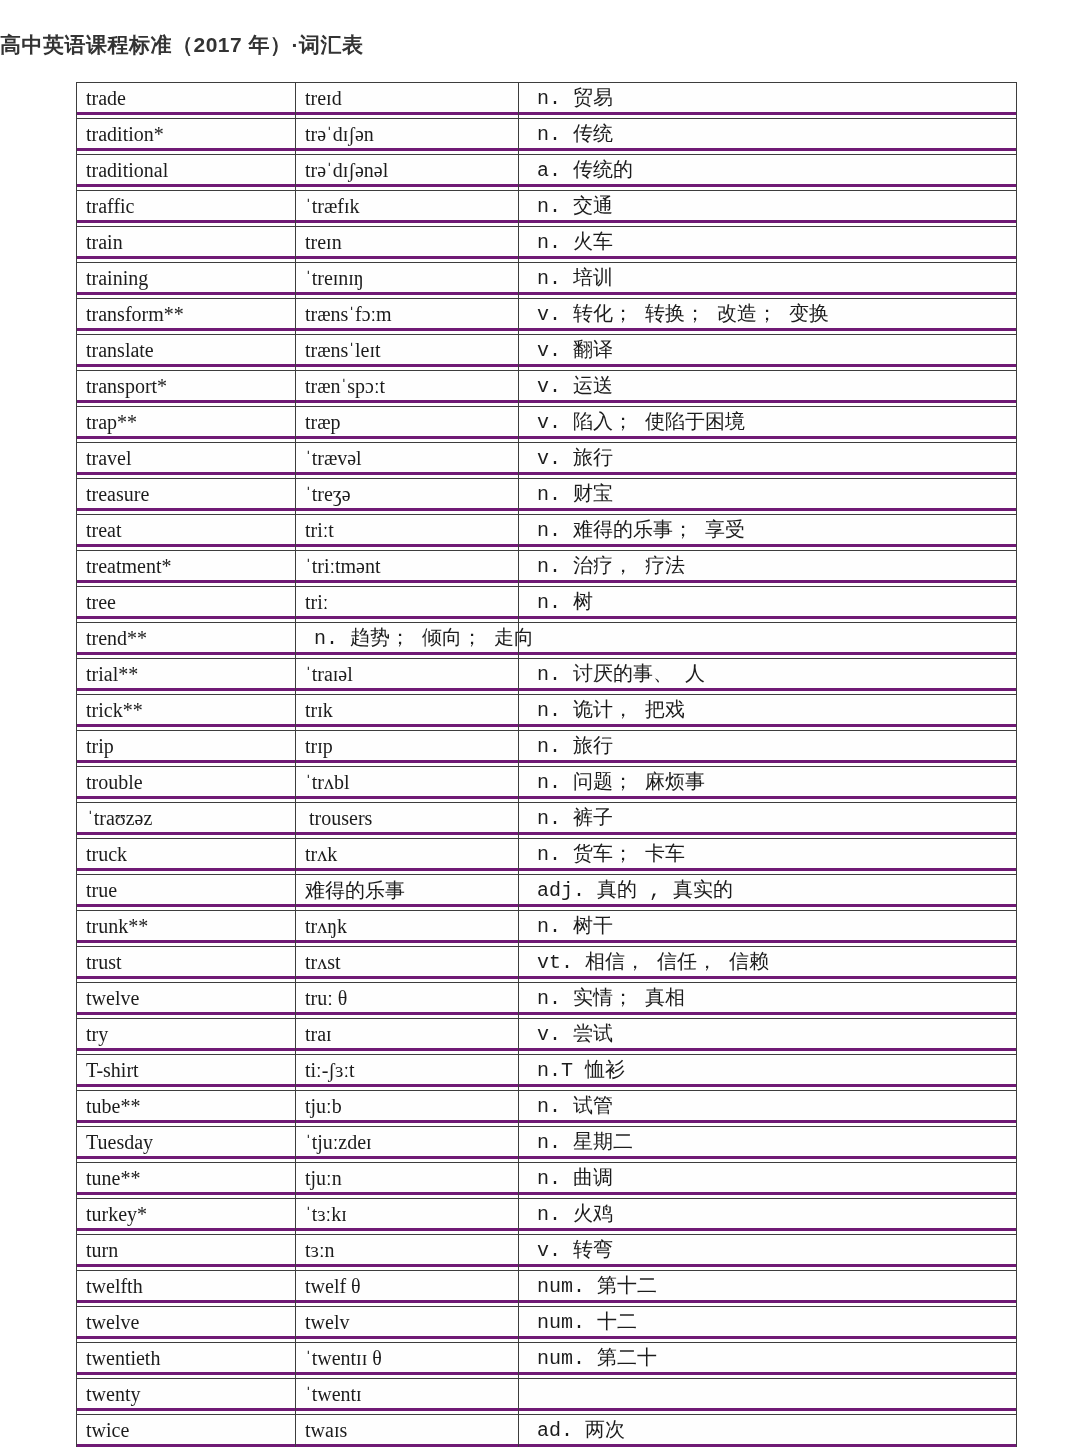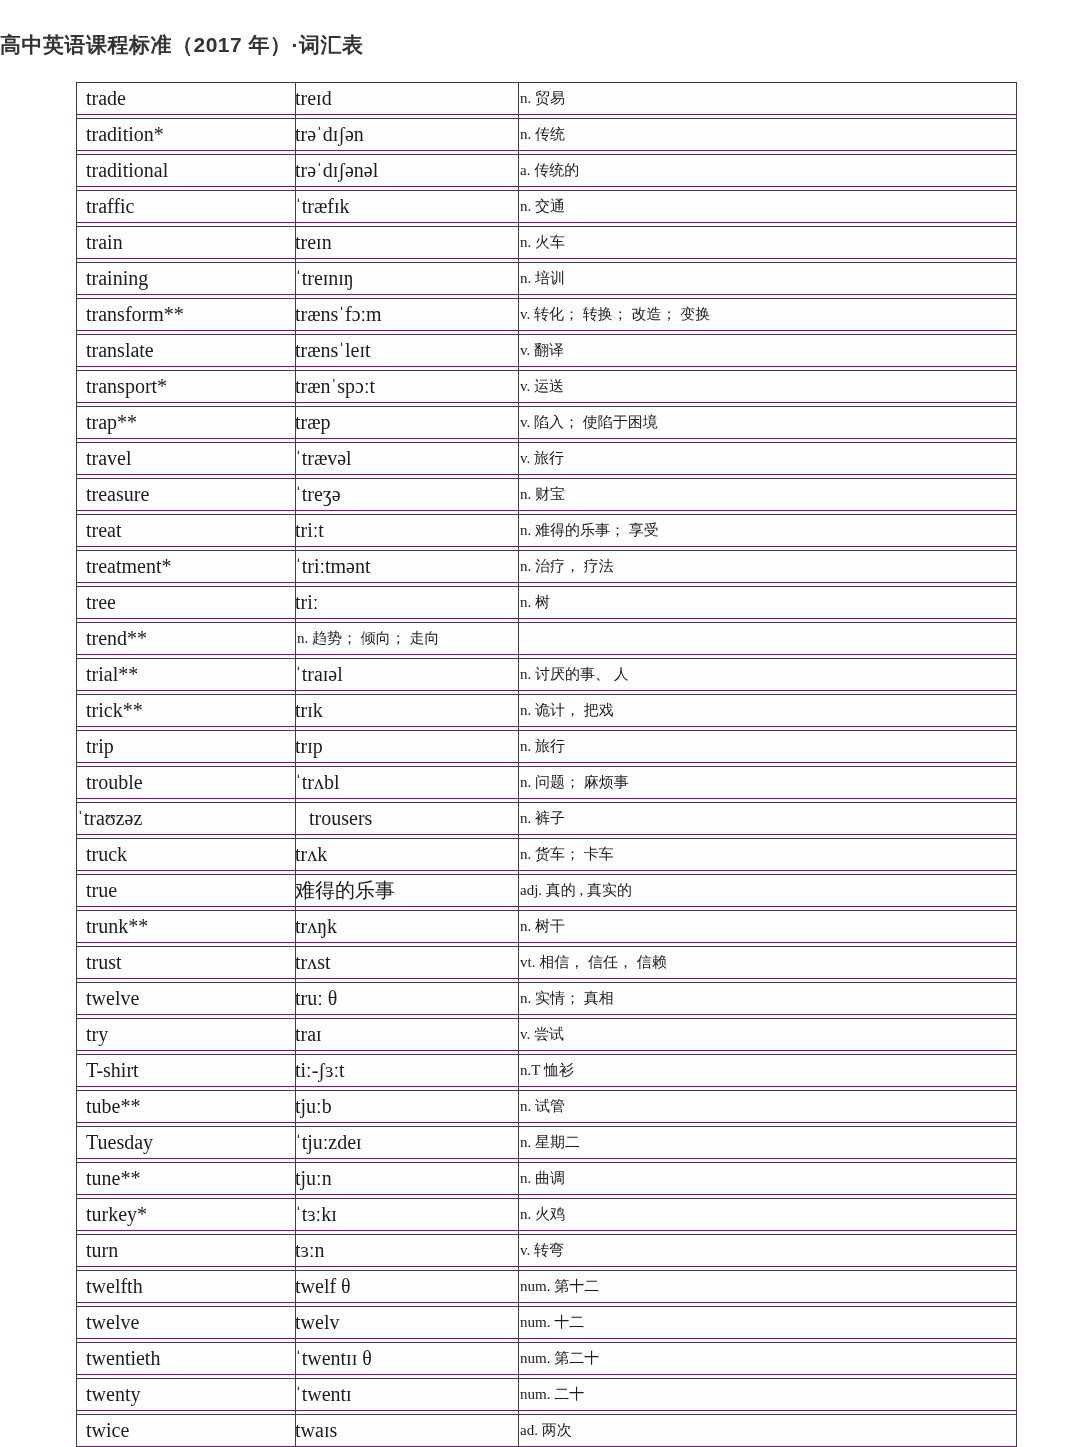--- a/index.html
+++ b/index.html
@@ -30,34 +30,34 @@
     margin-top: 23px;
     width: 941px;
     border-left: 1px solid #3d3d3d;
     border-right: 1px solid #3d3d3d;
     border-bottom: 2px solid #3d3d3d;
   }
   .vt-row {
     display: flex;
     height: 33px;
     border-top: 1px solid #3d3d3d;
-    border-bottom: 1px solid #701a75;
+    border-bottom: 3px solid #701a75;
     margin-bottom: 3px;
     background: #fefefe;
   }
   .vt-row:last-child { margin-bottom: 14px; }
   .vt-cell {
     line-height: 31px;
     white-space: nowrap;
     overflow: hidden;
     font-size: 20px;
   }
   .vt-cell.word    { width: 218px; padding-left: 9px; }
-  .vt-cell.ipa     { width: 223px; }
-  .vt-cell.meaning { flex: 1;      padding-left: 2px; font-size: 15px; }
+  .vt-cell.ipa     { width: 223px; padding-left: 10px; }
+  .vt-cell.meaning { flex: 1;      padding-left: 19px; font-size: 20px; font-family: Liberation Mono, monospace; }
   .vline {
     position: absolute;
     top: 0;
     bottom: 0;
     width: 1px;
     background: #3d3d3d;
     z-index: 2;
   }
   .vline.v1 { left: 218px; }
   .vline.v2 { left: 441px; }
@@ -244,21 +244,20 @@
         <div class="vt-cell meaning">num. 十二</div>
       </div>
       <div class="vt-row">
         <div class="vt-cell word">twentieth</div>
         <div class="vt-cell ipa">ˈtwentɪɪ θ</div>
         <div class="vt-cell meaning">num. 第二十</div>
       </div>
       <div class="vt-row">
         <div class="vt-cell word">twenty</div>
         <div class="vt-cell ipa">ˈtwentɪ</div>
-        <div class="vt-cell meaning">num. 二十</div>
       </div>
       <div class="vt-row">
         <div class="vt-cell word">twice</div>
         <div class="vt-cell ipa">twaɪs</div>
         <div class="vt-cell meaning">ad. 两次</div>
       </div>
     </div>
   <div class="vline v1"></div>
   <div class="vline v2"></div>
 </div>

